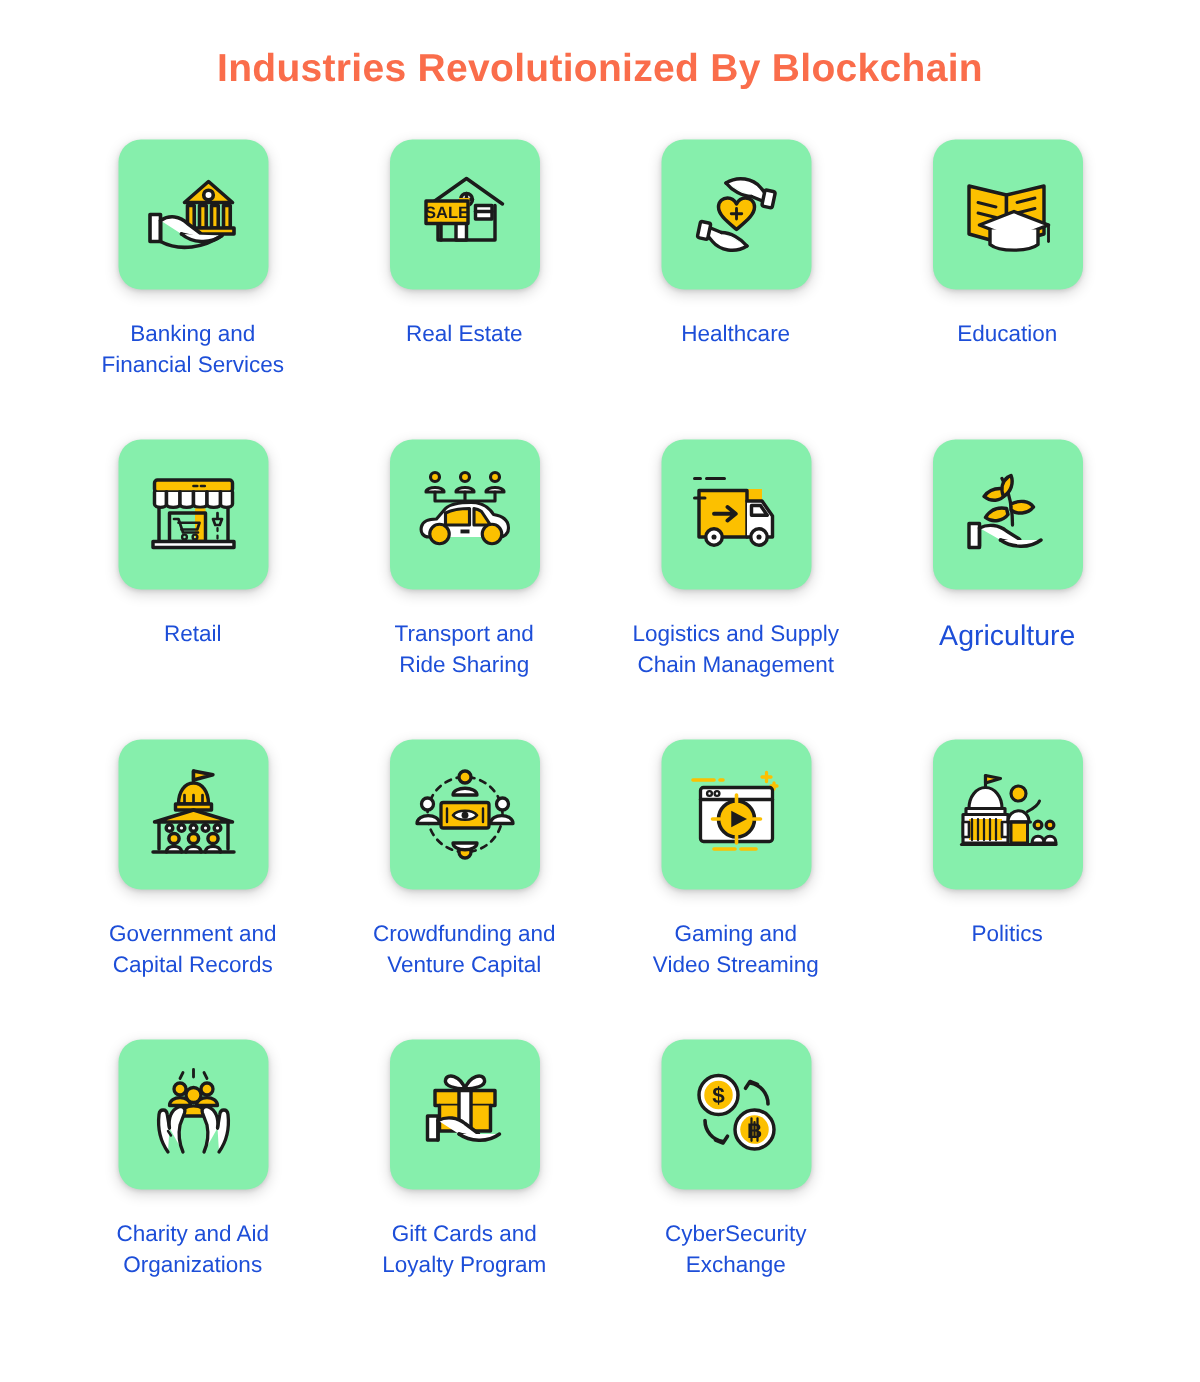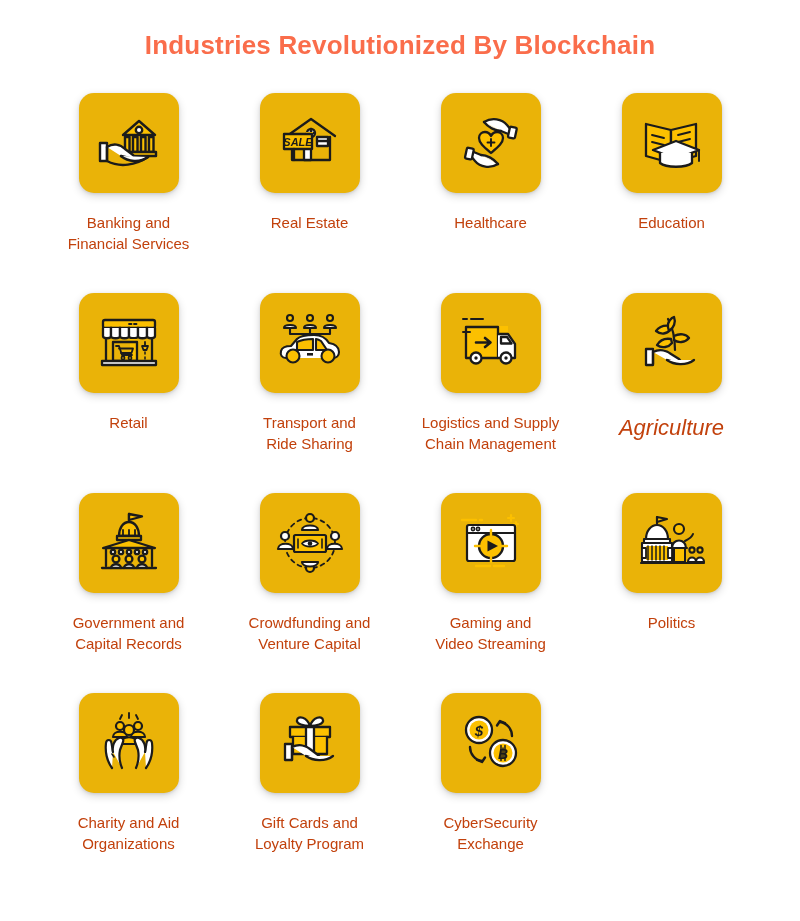--- a/index.html
+++ b/index.html
@@ -33,38 +33,37 @@
   .cell{
     display:flex;
     flex-direction:column;
     align-items:center;
     height:200px;
   }
   .cell-r4{height:auto;}
 
   .card{
     width:100px;height:100px;
-    background:#eab308;
+    background:#86efac;
     border-radius:15px;
     box-shadow:0 3px 9px rgba(0,0,0,.17), 0 1px 3px rgba(0,0,0,.10);
     display:flex;align-items:center;justify-content:center;
     box-sizing:border-box;
-    font-style:italic;
   }
   .card svg{display:block;}
 
   .label{
     margin-top:19px;
     text-align:center;
     font-size:15px;
-    color:#c2410c;
+    color:#1d4ed8;
     line-height:1.42;
     max-width:170px;
   }
-  .label.big{font-size:22px;font-style:italic;}
+  .label.big{font-size:19px;}
 </style>
 </head>
 <body>
 
 <div class="page">
 
   <div class="title">Industries Revolutionized By Blockchain</div>
 
   <div class="grid">
 

